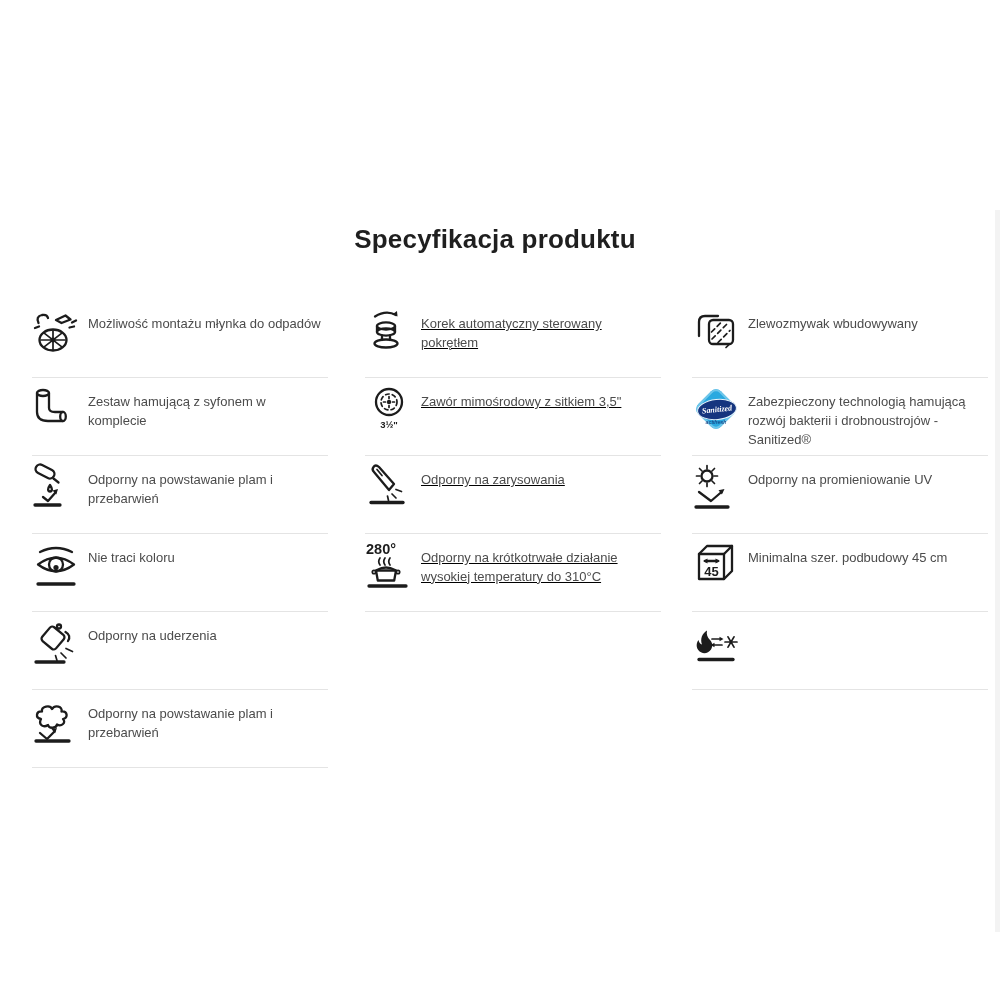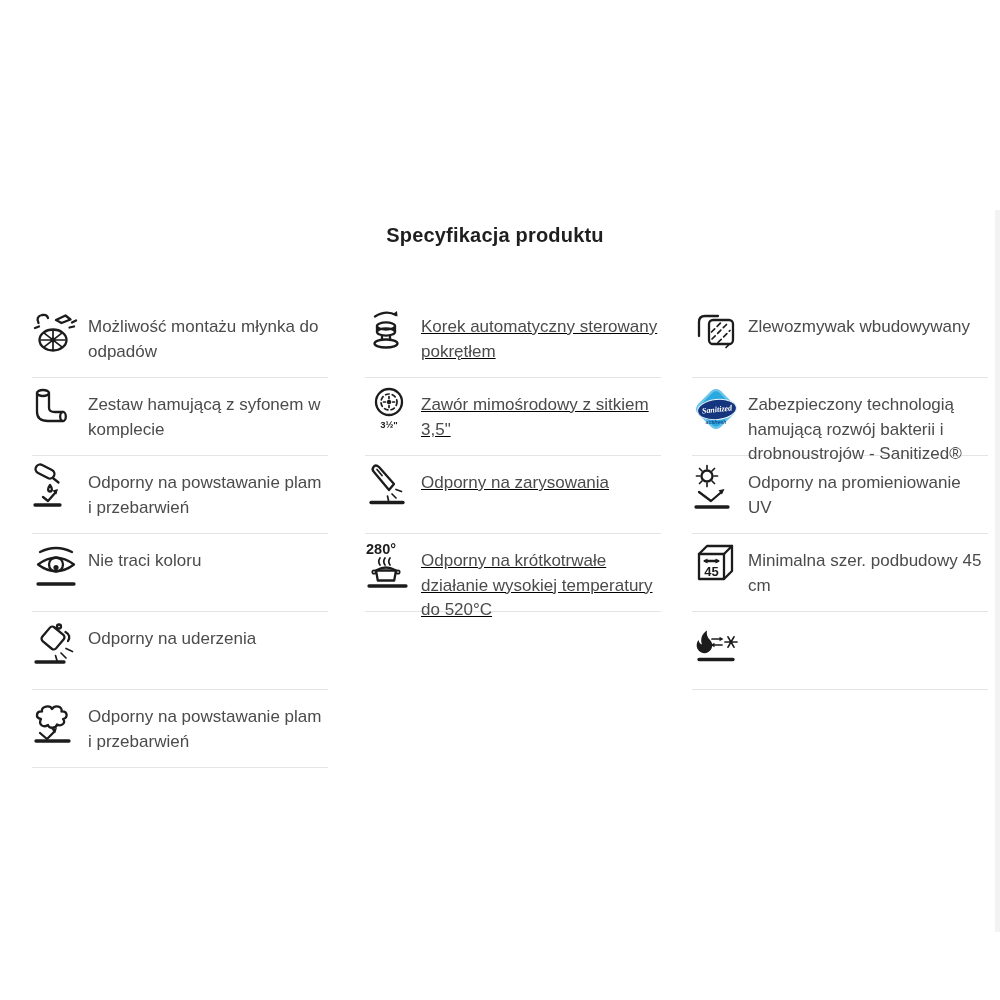--- a/index.html
+++ b/index.html
@@ -3,34 +3,34 @@
 <meta charset="utf-8">
 <style>
   html,body{margin:0;padding:0;}
   body{
     width:1000px;height:1000px;background:#ffffff;position:relative;
     font-family:"Liberation Sans","DejaVu Sans",sans-serif;
     -webkit-font-smoothing:antialiased;
   }
   .page-title{
     position:absolute;left:0;top:224px;width:990px;text-align:center;
-    font-size:20px;font-weight:600;color:#1f1f1f;letter-spacing:.2px;
+    font-size:26px;font-weight:600;color:#1f1f1f;letter-spacing:.2px;
   }
   .spec-col{position:absolute;top:300px;width:296px;}
   .spec-col.c1{left:32px;}
   .spec-col.c2{left:365px;text-decoration:underline;}
   .spec-col.c3{left:692px;}
   .spec-row{
     height:78px;box-sizing:border-box;border-bottom:1px solid #e4e4e4;
     display:flex;align-items:flex-start;
   }
   .icon-wrap{flex:0 0 56px;padding-top:7px;}
   .icon-wrap svg{width:48px;height:48px;display:block;}
   .spec-label{
-    padding-top:15px;font-size:17px;line-height:1.45;color:#4b4b4b;
+    padding-top:15px;font-size:13px;line-height:1.45;color:#4b4b4b;
     max-width:238px;
   }
   svg .st{stroke:#1c1c1c;stroke-width:2.3;fill:none;stroke-linecap:round;stroke-linejoin:round;}
   svg .thick{stroke:#1c1c1c;stroke-width:3.3;fill:none;stroke-linecap:round;}
   svg .thin{stroke:#1c1c1c;stroke-width:1.7;fill:none;stroke-linecap:round;}
   svg .fil{fill:#1c1c1c;stroke:none;}
   svg text{fill:#1c1c1c;font-family:"Liberation Sans","DejaVu Sans",sans-serif;}
   
   .sanitized{width:48px;height:48px;position:relative;}
   .sanitized .diamond{
@@ -188,21 +188,21 @@
       <svg viewBox="0 0 48 48">
         <text x="1" y="13" font-size="14.5" font-weight="bold">280°</text>
         <path class="thin" d="M15,24 q-2.5,-3.5 0,-7 M20,24 q-2.5,-3.5 0,-7 M25,24 q-2.5,-3.5 0,-7"></path>
         <path class="st" d="M12,29 q9,-5 18,0"></path>
         <path class="st" d="M11,29.5 h20 l-1.8,10 h-16.4 z"></path>
         <circle class="thin" cx="9" cy="31" r="1.7"></circle>
         <circle class="thin" cx="33" cy="31" r="1.7"></circle>
         <path class="thick" d="M4,45 H41"></path>
       </svg>
     </div>
-    <div class="spec-label">Odporny na krótkotrwałe działanie wysokiej temperatury do 520°C</div>
+    <div class="spec-label">Odporny na krótkotrwałe działanie wysokiej temperatury do 310°C</div>
   </div>
 
 </div>
 
 <div class="spec-col c3">
 
   <div class="spec-row">
     <div class="icon-wrap">
       <svg viewBox="0 0 48 48">
         <path class="st" d="M7,29 V15 q0,-6 6,-6 h13"></path>

